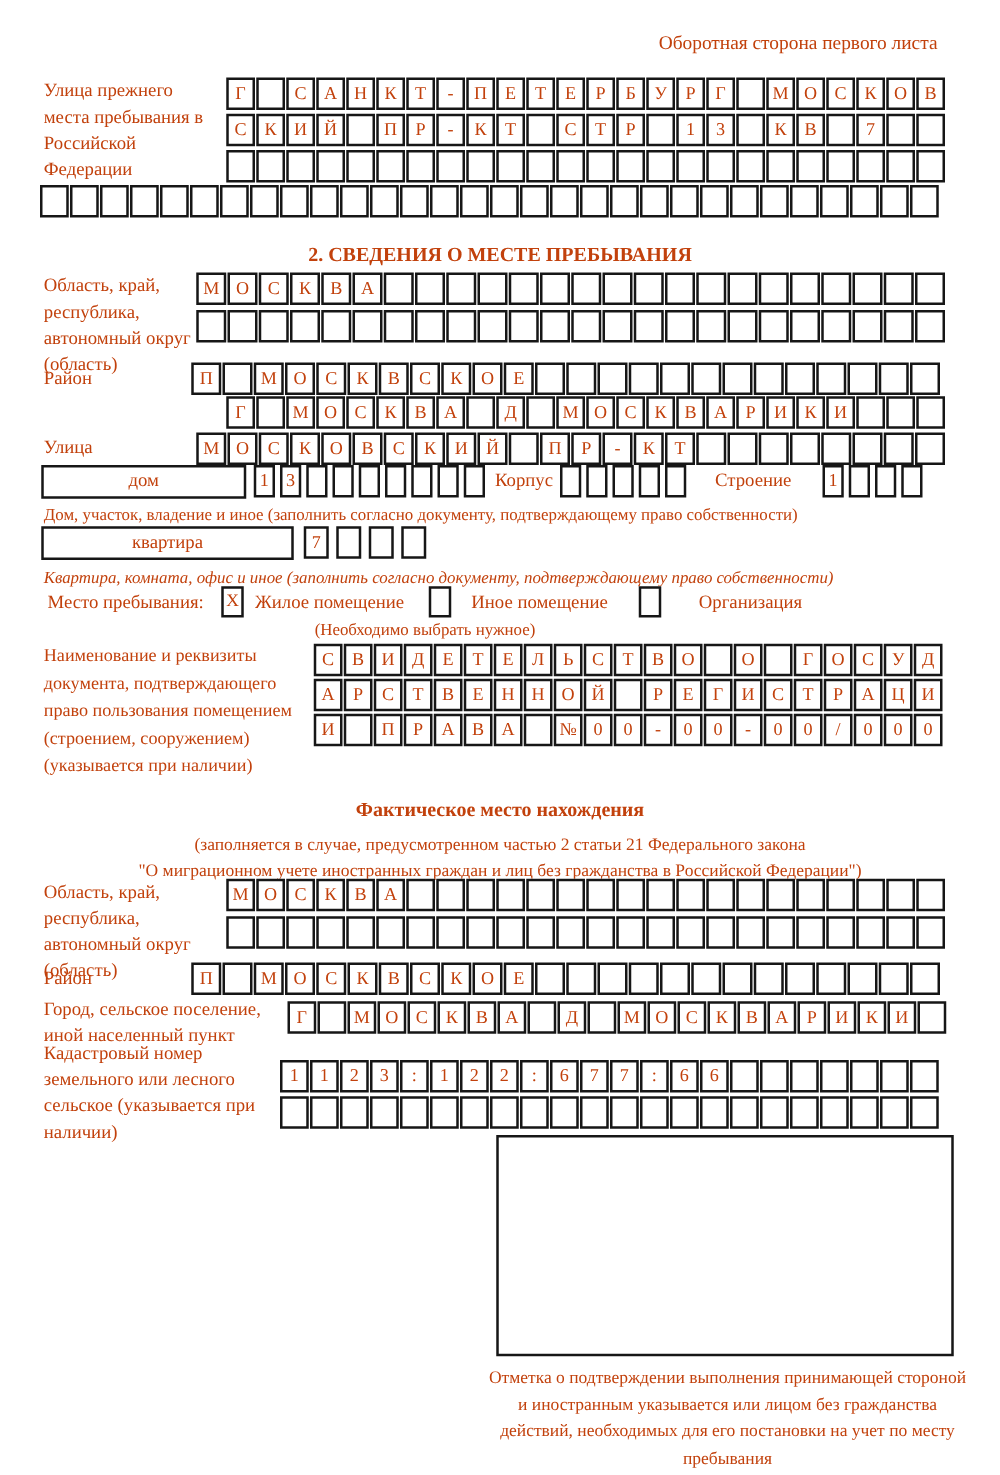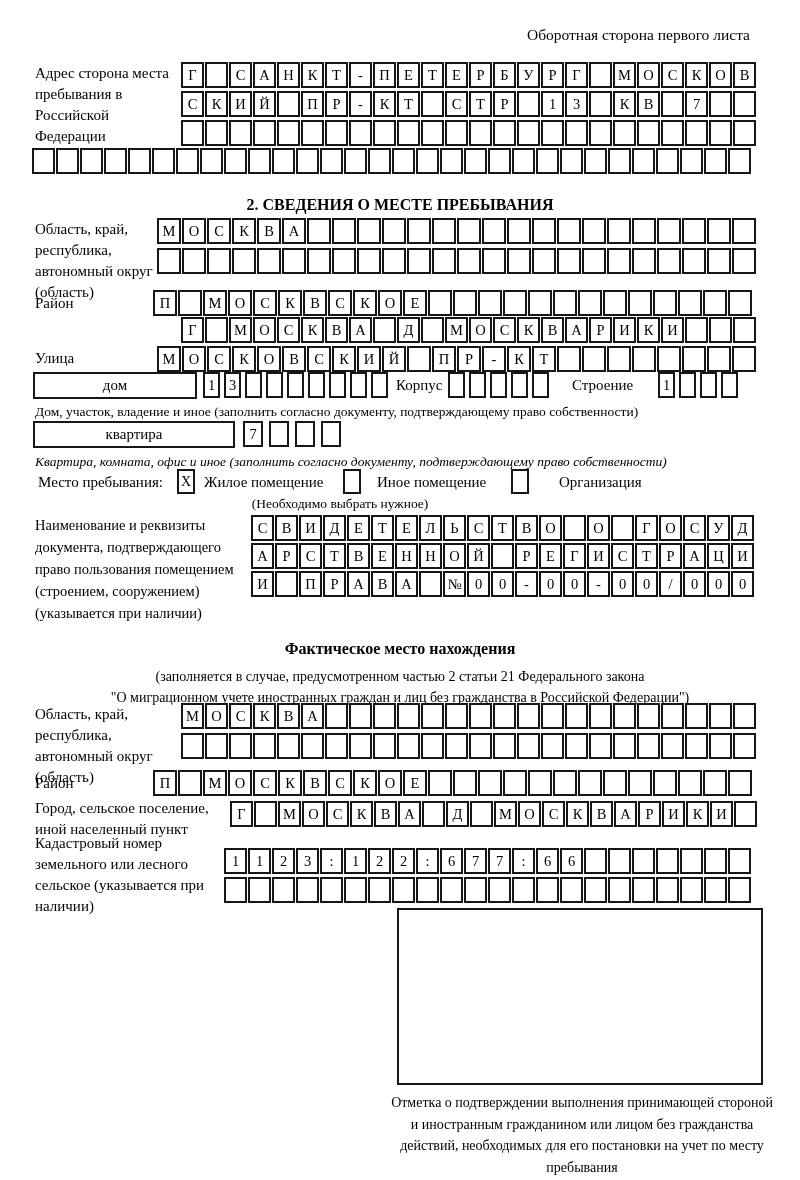--- a/index.html
+++ b/index.html
@@ -1,21 +1,21 @@
 <!DOCTYPE html>
 <html lang="ru"><head>
 <meta charset="utf-8">
 <style>
   html,body{margin:0;padding:0;background:#ffffff;}
   .page{
     position:relative;
     width:800px;height:1180px;
     background:#ffffff;
     font-family:"Liberation Serif","DejaVu Serif",serif;
-    color:#000000;
+    color:#c2410c;
     overflow:hidden;
   }
   .abs{position:absolute;}
   .lbl{font-size:15px;line-height:21px;}
   .note{font-size:13.5px;line-height:17px;}
   .center{text-align:center;}
   .bold{font-weight:bold;}
   .cellrow{position:absolute;display:flex;gap:1px;}
   .cellrow .cell{
     box-sizing:border-box;
@@ -48,21 +48,21 @@
     border:2px solid #161616;background:#fff;
   }
 </style>
 </head>
 <body>
 
 <div class="page">
 
   <div class="abs lbl" style="top:24px;left:420px;width:330px;text-align:right;font-size:15.5px;">Оборотная сторона первого листа</div>
 
-  <div class="abs lbl" style="top:63px;left:35px;width:140px;">Адрес сторона места пребывания в Российской Федерации</div>
+  <div class="abs lbl" style="top:63px;left:35px;width:140px;">Улица прежнего места пребывания в Российской Федерации</div>
   <div class="cellrow" style="top:62px;left:181px;">
       <span class="cell">Г</span>
       <span class="cell"></span>
       <span class="cell">С</span>
       <span class="cell">А</span>
       <span class="cell">Н</span>
       <span class="cell">К</span>
       <span class="cell">Т</span>
       <span class="cell">-</span>
       <span class="cell">П</span>
@@ -580,15 +580,15 @@
       <span class="cell"></span>
       <span class="cell"></span>
       <span class="cell"></span>
       <span class="cell"></span>
       <span class="cell"></span>
       <span class="cell"></span>
       <span class="cell"></span>
     </div>
 
   <div class="stamp" style="top:908px;left:397px;width:366px;height:177px;"></div>
-  <div class="abs center" style="top:1092px;left:388px;width:388px;font-size:14px;line-height:21.5px;">Отметка о подтверждении выполнения принимающей стороной и иностранным гражданином или лицом без гражданства действий, необходимых для его постановки на учет по месту пребывания</div>
+  <div class="abs center" style="top:1092px;left:388px;width:388px;font-size:14px;line-height:21.5px;">Отметка о подтверждении выполнения принимающей стороной и иностранным указывается или лицом без гражданства действий, необходимых для его постановки на учет по месту пребывания</div>
 
 </div>
 
 </body></html>

